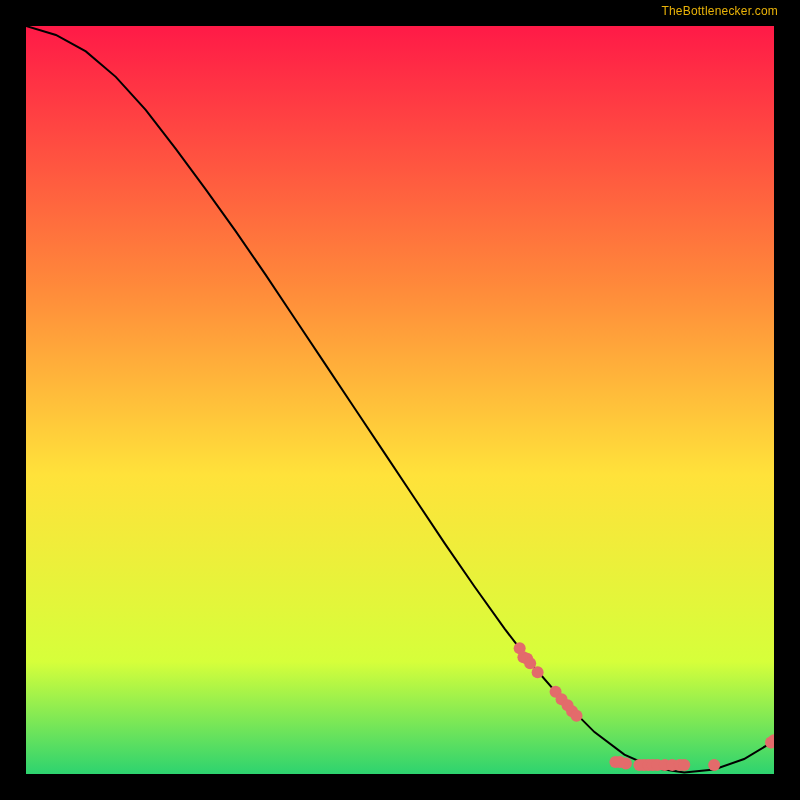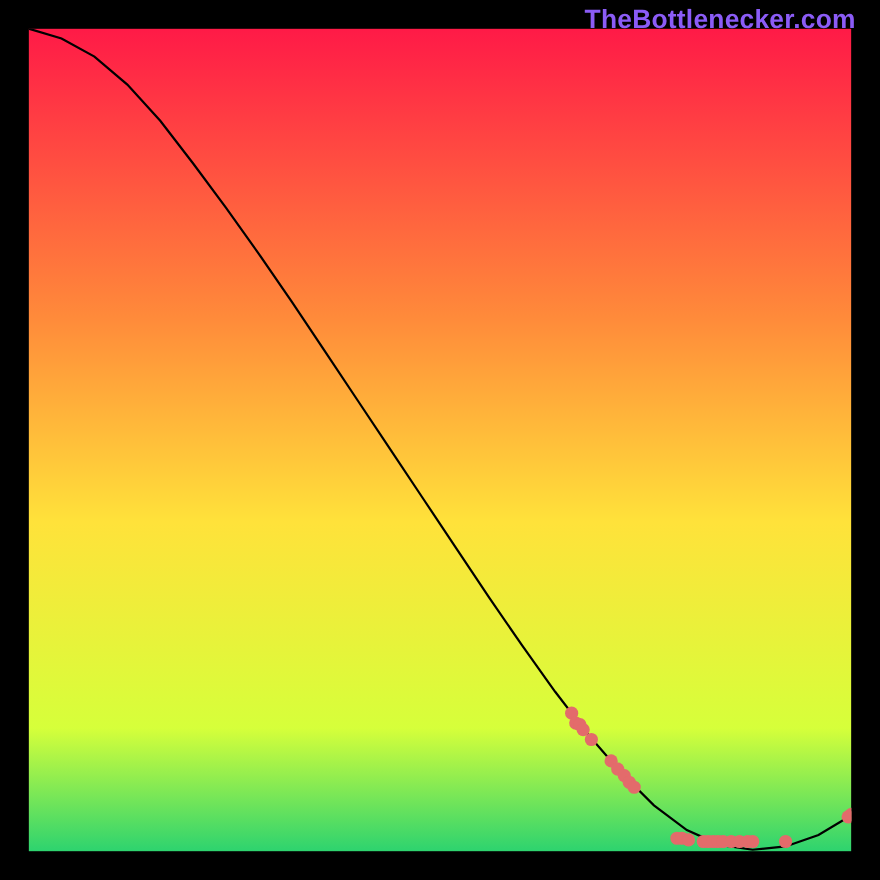--- a/index.html
+++ b/index.html
@@ -13,23 +13,23 @@
   .frame {
     position: relative;
     width: 800px;
     height: 800px;
     background: #000;
   }
   .watermark {
     position: absolute;
     top: 4px;
     right: 22px;
-    color: #8b5cf6;
-    font-size: 24px;
-    font-weight: 700;
+    color: #eab308;
+    font-size: 12px;
+    font-weight: 400;
     letter-spacing: 0.2px;
   }
   .plot {
     position: absolute;
     left: 26px;
     top: 26px;
     width: 748px;
     height: 748px;
   }
   .plot svg {

